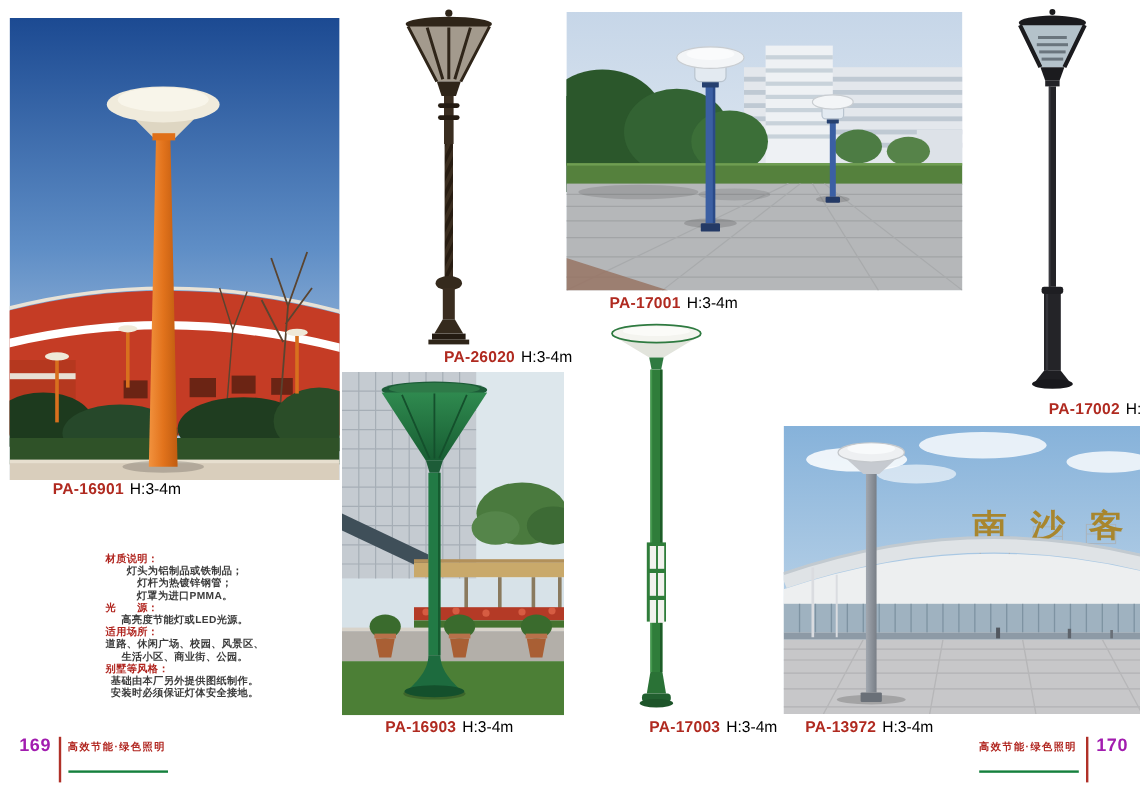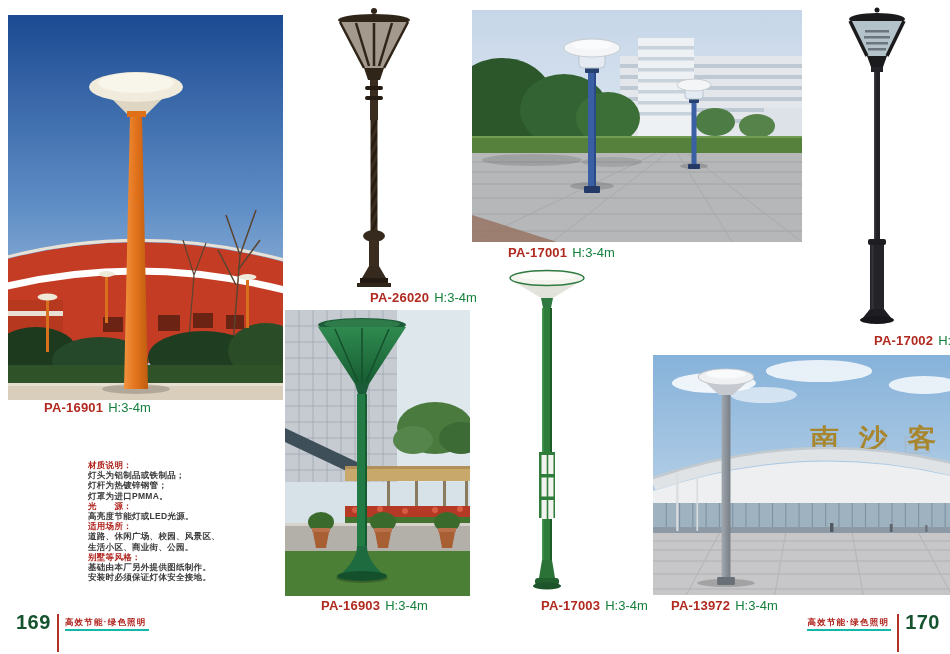--- a/index.html
+++ b/index.html
@@ -2,34 +2,34 @@
 <html><head>
 <meta charset="utf-8">
 <style>
   html,body{margin:0;padding:0;background:#ffffff;}
   .page{position:relative;width:950px;height:654px;background:#ffffff;
         font-family:"Liberation Sans","DejaVu Sans",sans-serif;overflow:hidden;}
   .photo,.cutout{position:absolute;}
   .photo svg,.cutout svg{display:block;width:100%;height:100%;}
   .plabel{position:absolute;font-size:13px;white-space:nowrap;line-height:15px;}
   .pcode{color:#b02a20;font-weight:bold;letter-spacing:.2px;padding-left:36px;}
-  .pspec{color:#15803d;margin-left:5px;}
+  .pspec{color:#000000;margin-left:5px;}
   .specs{position:absolute;left:88px;top:460px;font-size:8.5px;font-weight:bold;
          line-height:10.2px;letter-spacing:.3px;white-space:nowrap;}
   .spec-h{color:#b0241e;}
-  .spec-l{color:#3b3b3b;}
+  .spec-l{color:#3b3b3b;text-align:center;}
   .desc{position:absolute;left:609px;top:276px;font-size:9.5px;font-weight:bold;
         line-height:23.5px;color:#a3342c;letter-spacing:.5px;white-space:nowrap;}
   .footer{position:absolute;top:614px;display:flex;align-items:flex-start;}
   .footer-left{left:16px;}
   .footer-right{right:10px;}
-  .pagenum{font-size:20px;font-weight:bold;color:#14532d;letter-spacing:.5px;line-height:16px;}
+  .pagenum{font-size:15px;font-weight:bold;color:#a21caf;letter-spacing:.5px;line-height:16px;}
   .vline{width:2px;background:#b03028;height:38px;margin:0 6px;flex:0 0 auto;}
   .slogan{font-size:8.5px;font-weight:bold;color:#b0241e;letter-spacing:1.2px;
-          border-bottom:2px solid #14b8a6;padding:3px 2px 2px 0;line-height:10px;}
+          border-bottom:2px solid #15803d;padding:3px 2px 15px 0;line-height:10px;}
 </style>
 </head>
 <body>
 
 <div class="page">
 
   <div class="photo" style="left:8px;top:15px;width:275px;height:385px">
     <svg viewBox="0 0 275 385" preserveAspectRatio="none">
       <defs>
         <linearGradient id="sky1" x1="0" y1="0" x2="0" y2="1">

